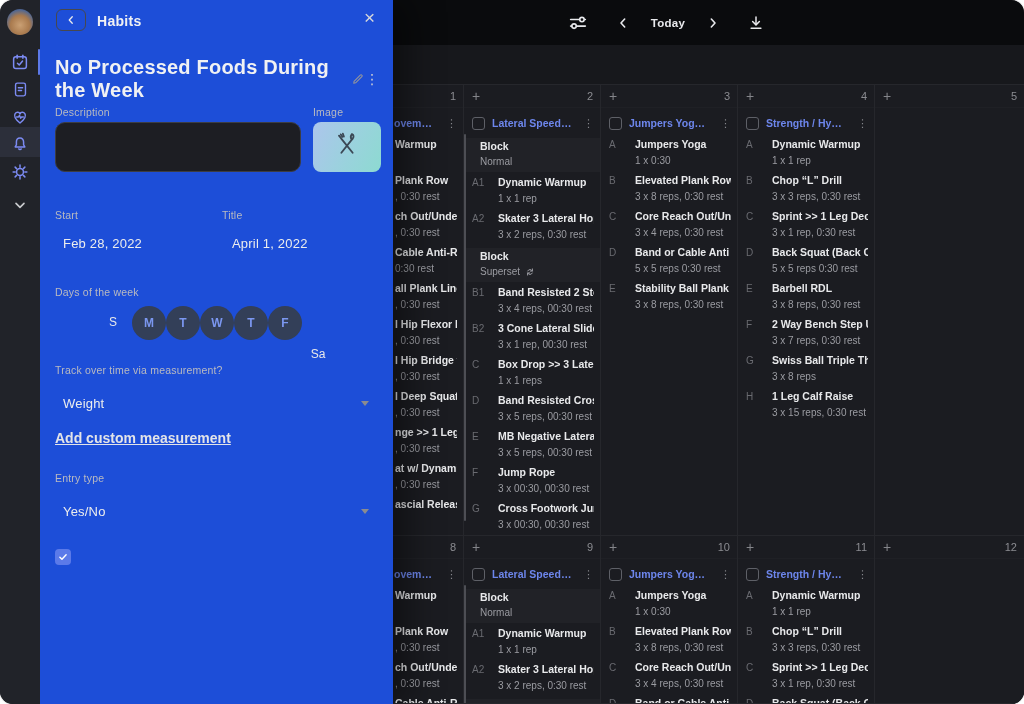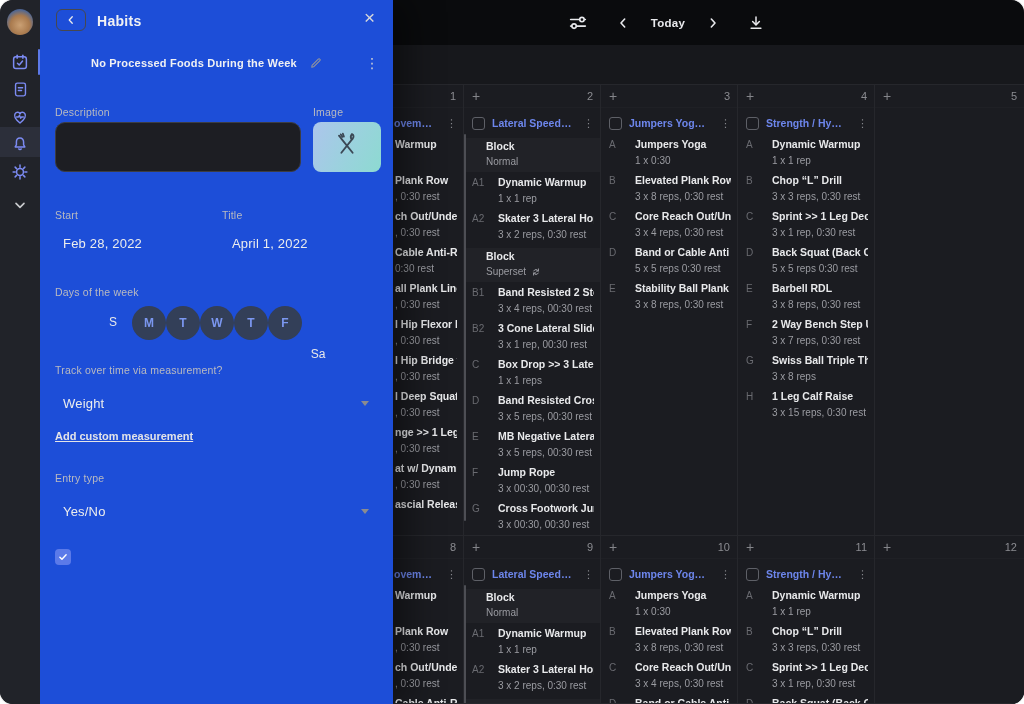--- a/index.html
+++ b/index.html
@@ -22,50 +22,50 @@
   .cell{position:relative;background:#1b1c21;border-right:1px solid #26272c;border-bottom:1px solid #26272c;overflow:hidden;}
   .cell:nth-child(5n){border-right:none;}
   .strip{display:flex;justify-content:space-between;align-items:center;height:22px;padding:0 7px 0 8px;border-bottom:1px solid #1f2025;}
   .plus{color:#84858a;font-size:14px;line-height:1;cursor:default;}
   .dnum{color:#8b8c91;font-size:11px;}
   .cellc{position:relative;padding:6px 6px 0 8px;}
   .chead{display:flex;align-items:center;gap:7px;height:18px;margin-bottom:6px;}
   .wcbx{width:11px;height:11px;border:1.5px solid #5e6067;border-radius:3px;flex:none;}
   .wtitle{color:#6d86ec;font-size:10.5px;font-weight:700;white-space:nowrap;overflow:hidden;text-overflow:ellipsis;flex:1;}
   .dots{color:#85868b;font-size:11px;line-height:1;flex:none;margin-left:4px;}
-  .blockhead{margin:0 -6px 4px -8px;padding:2px 6px 4px 22px;background:#212227;}
+  .blockhead{margin:0 -6px 4px -8px;padding:2px 6px 4px 16px;background:#212227;}
   .bname{color:#e8e9eb;font-size:10.5px;font-weight:700;line-height:13px;}
   .bsub{color:#9b9ca2;font-size:10px;line-height:13px;margin-top:2px;display:flex;align-items:center;gap:5px;}
   .bsub svg{display:block;}
   .ex{display:flex;margin-bottom:7px;}
   .exlabel{width:26px;flex:none;color:#6a6b71;font-size:10px;line-height:13px;}
   .exbody{flex:1;min-width:0;}
   .exname{color:#e8e9eb;font-size:10.5px;font-weight:700;line-height:13px;white-space:nowrap;overflow:hidden;}
   .exdetail{color:#9b9ca2;font-size:10px;line-height:13px;margin-top:3px;white-space:nowrap;overflow:hidden;}
   .frag{display:block;margin-left:61px;}
   .frag-title{margin-left:60px;}
   .vline{position:absolute;left:0;top:26px;bottom:10px;width:2px;background:#4d4e54;border-radius:1px;}
 
   
   .panel{position:absolute;left:40px;top:0;width:353px;height:100%;background:#1d4ed8;z-index:10;box-shadow:14px 0 34px rgba(0,0,0,.45);}
   .back-btn{position:absolute;left:16px;top:9px;width:30px;height:22px;border:1px solid #47484e;border-radius:6px;background:transparent;display:flex;align-items:center;justify-content:center;color:#e8e9ec;padding:0;cursor:default;}
   .p-title{position:absolute;left:57px;top:13px;font-size:14px;font-weight:700;color:#f0f1f3;letter-spacing:.3px;}
   .close{position:absolute;right:18px;top:8px;font-size:19px;color:#d6d7da;line-height:1;}
   .habit-row{position:absolute;left:15px;top:56px;right:14px;display:flex;align-items:center;}
-  .habit-title{font-size:11px;font-weight:700;color:#f0f1f3;letter-spacing:.2px;margin-left:36px;}
+  .habit-title{font-size:20px;font-weight:700;color:#f0f1f3;letter-spacing:.2px;}
   .pencil{margin-left:12px;color:#95969b;display:flex;}
   .p-dots{margin-left:auto;color:#cfd0d4;font-size:14px;}
   .flabel{position:absolute;font-size:10.5px;color:#b9bac0;letter-spacing:.2px;}
   .desc-box{position:absolute;left:15px;top:122px;width:246px;height:50px;border:1px solid #3c3d43;border-radius:10px;background:#1d1e23;resize:none;outline:none;box-sizing:border-box;color:#e8e9eb;font-family:"Liberation Sans",sans-serif;}
   .img-tile{position:absolute;left:273px;top:122px;width:68px;height:50px;border-radius:8px;background:linear-gradient(115deg,#adc5ec 0%,#9ad2dd 55%,#8ddad1 100%);display:flex;align-items:center;justify-content:center;}
   .fvalue{position:absolute;font-size:13px;color:#eceded;letter-spacing:.2px;}
   .day-plain{position:absolute;transform:translateX(-50%);font-size:12px;color:#e8e9ea;}
   .day-circle{position:absolute;transform:translateX(-50%);width:34px;height:34px;border-radius:50%;background:#333f58;color:#7b97f0;font-size:12px;font-weight:700;text-align:center;line-height:34px;}
   .ddl-chev{position:absolute;right:24px;width:0;height:0;border-left:4.5px solid transparent;border-right:4.5px solid transparent;border-top:5px solid #8a8b90;}
-  .add-custom{position:absolute;left:15px;top:430px;font-size:11px;font-weight:700;color:#e3e4e8;text-decoration:underline;}
+  .add-custom{position:absolute;left:15px;top:430px;font-size:14px;font-weight:700;color:#e3e4e8;text-decoration:underline;}
   .tmpl-cbx{position:absolute;left:15px;top:549px;width:16px;height:16px;border-radius:4px;background:#5b7ae9;display:flex;align-items:center;justify-content:center;}
   .tmpl-label{position:absolute;left:41px;top:551px;font-size:11.5px;font-weight:700;color:#e9eaec;letter-spacing:.2px;}
 
   
   .sidebar{position:absolute;left:0;top:0;width:40px;height:100%;background:#212329;z-index:20;}
   .avatar{position:absolute;left:7px;top:9px;width:26px;height:26px;border-radius:50%;background:radial-gradient(circle at 50% 62%,#caa074 0%,#a97a4e 46%,#55688f 72%,#35548e 86%,#22293b 100%);}
   .sb-item{position:absolute;left:0;width:40px;height:26px;display:flex;align-items:center;justify-content:center;color:#7c8bf3;}
   .sb-item svg{display:block;}
   .sb-active-bg{position:absolute;left:0;top:127px;width:40px;height:30px;background:#2c2f3a;}
   .sb-route-line{position:absolute;left:38px;top:49px;width:2px;height:26px;background:#5c79e8;border-radius:1px;}

